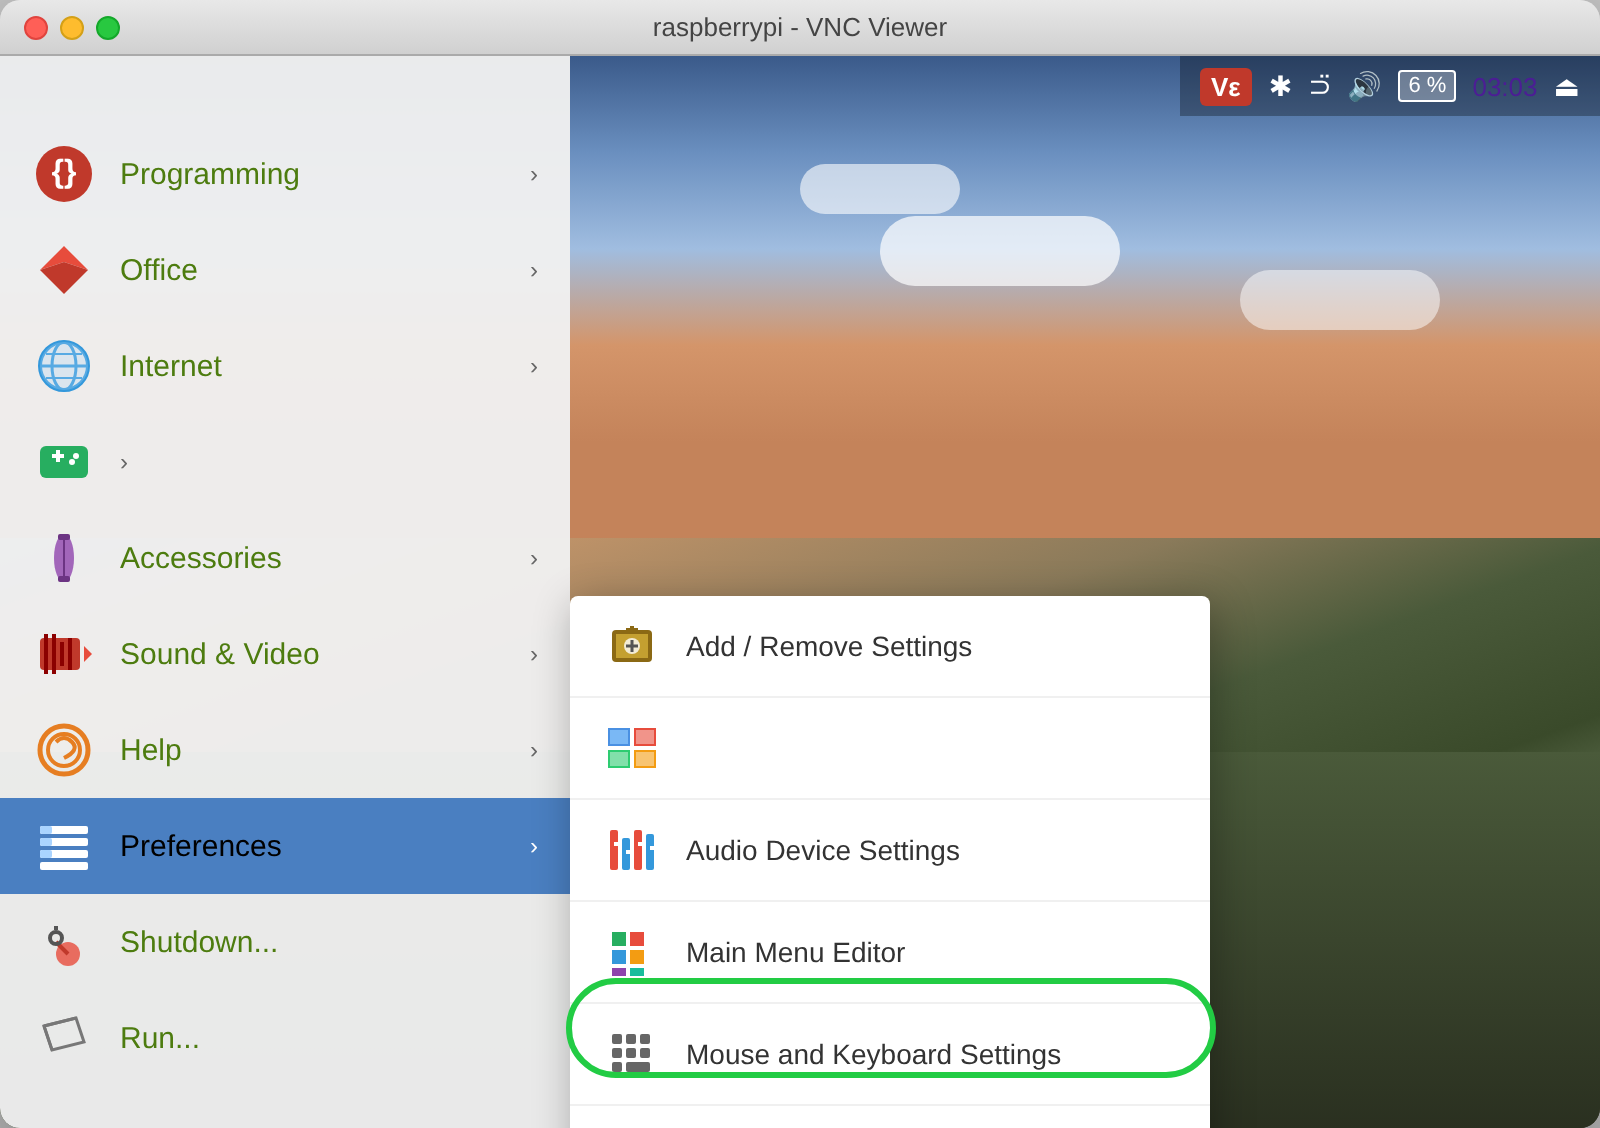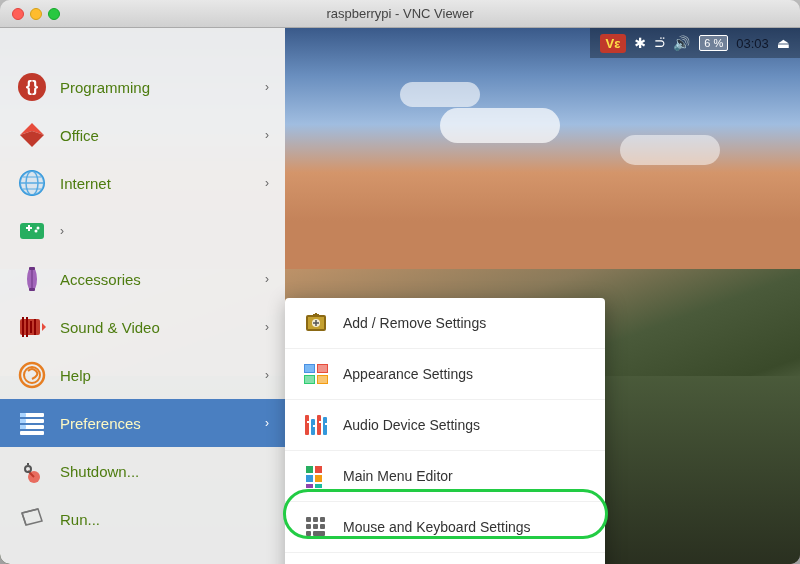--- a/index.html
+++ b/index.html
@@ -129,34 +129,34 @@
     .taskbar-battery {
       background: rgba(255,255,255,0.3);
       border: 1px solid white;
       border-radius: 2px;
       padding: 1px 4px;
       color: white;
       font-size: 11px;
     }
 
     .taskbar-time {
-      color: #0f172a;
+      color: #4c1d95;
       font-size: 13px;
       font-weight: 500;
     }
 
     .taskbar-eject {
       color: white;
       font-size: 14px;
     }
 
     
     .vnc-logo {
       background: #c0392b;
-      color: #fde047;
+      color: #ffffff;
       font-size: 13px;
       font-weight: bold;
       padding: 2px 6px;
       border-radius: 3px;
     }
 
     
     .sidebar {
       position: absolute;
       left: 0;
@@ -175,21 +175,21 @@
       cursor: pointer;
       min-height: 44px;
       position: relative;
     }
 
     .menu-item.active {
       background: #4a7fc1;
     }
 
     .menu-item.active .menu-label {
-      color: #fef9c3;
+      color: #000000;
     }
 
     .menu-icon {
       width: 32px;
       height: 32px;
       margin-right: 12px;
       flex-shrink: 0;
       display: flex;
       align-items: center;
       justify-content: center;
@@ -479,21 +479,20 @@
             <rect x="2" y="4" width="11" height="9" fill="#4a90e2"></rect>
             <rect x="15" y="4" width="11" height="9" fill="#e74c3c"></rect>
             <rect x="2" y="15" width="11" height="9" fill="#2ecc71"></rect>
             <rect x="15" y="15" width="11" height="9" fill="#f39c12"></rect>
             <rect x="3" y="5" width="9" height="7" fill="#7ab8f5"></rect>
             <rect x="16" y="5" width="9" height="7" fill="#f1948a"></rect>
             <rect x="3" y="16" width="9" height="7" fill="#82e0aa"></rect>
             <rect x="16" y="16" width="9" height="7" fill="#f8c471"></rect>
           </svg>
         </div>
-        <span class="submenu-label">Appearance Settings</span>
       </div>
 
       <div class="submenu-item">
         <div class="submenu-icon">
           <svg width="28" height="28" viewBox="0 0 28 28">
             <rect x="3" y="4" width="4" height="20" rx="1" fill="#e74c3c"></rect>
             <rect x="9" y="8" width="4" height="16" rx="1" fill="#3498db"></rect>
             <rect x="15" y="4" width="4" height="20" rx="1" fill="#e74c3c"></rect>
             <rect x="21" y="6" width="4" height="18" rx="1" fill="#3498db"></rect>
             <rect x="5" y="10" width="2" height="2" fill="white"></rect>

